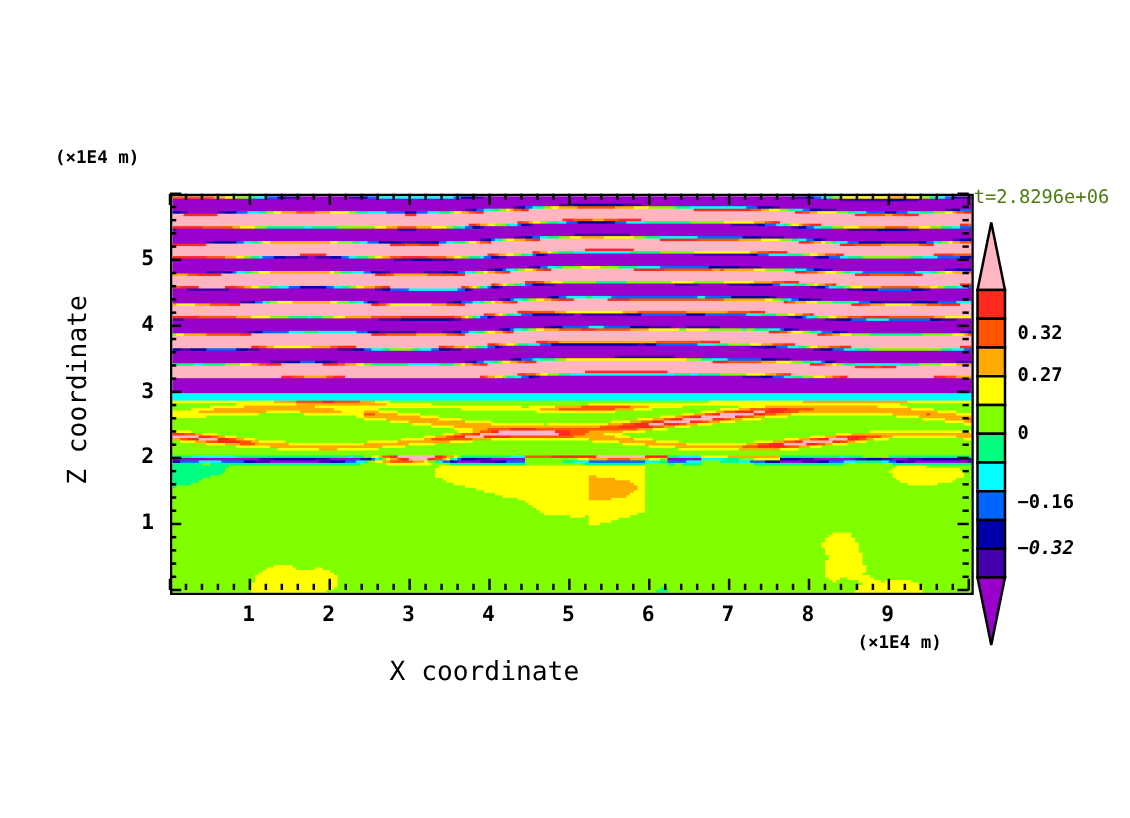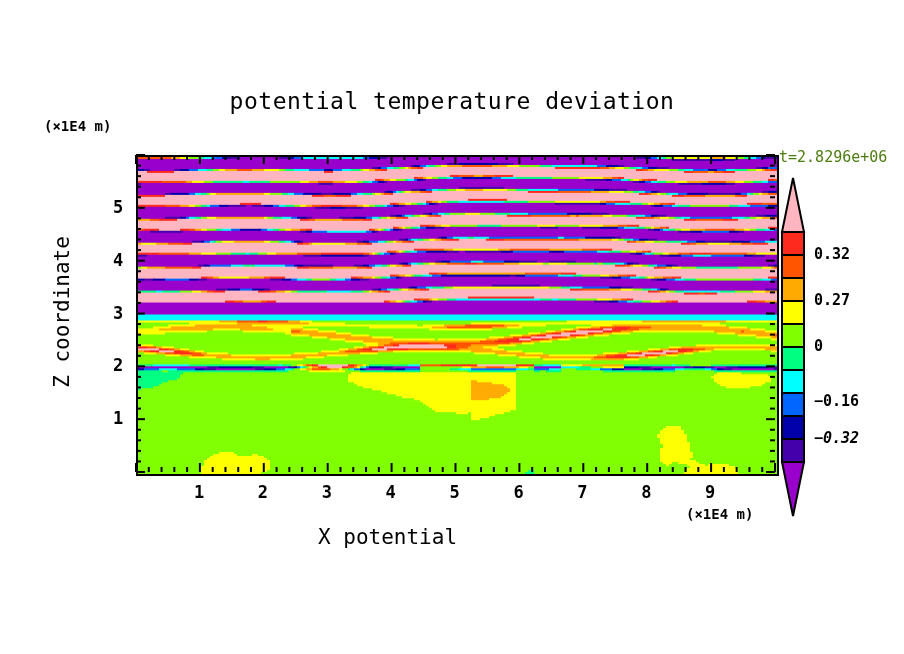--- a/index.html
+++ b/index.html
@@ -18,25 +18,24 @@
   .cbLbl{position:absolute;font-size:15px;font-weight:bold;left:814px;}
   .plotbox{position:absolute;left:136px;top:155px;width:639px;height:317px;
            border:2px solid #000;box-sizing:content-box;}
   .plotbox svg{display:block;}
 </style>
 </head>
 <body>
 
 <div class="fig">
 
-  <div id="title">potential temperature deviation</div>
   <div id="zunit">(×1E4 m)</div>
   <div id="xunit">(×1E4 m)</div>
   <div id="tstamp">t=2.8296e+06</div>
-  <div id="xtitle">X potential</div>
+  <div id="xtitle">X coordinate</div>
   <div id="ytitle">Z coordinate</div>
 
   <div class="plotbox">
     <svg id="field" width="639" height="317" viewBox="0 0 639 317" preserveAspectRatio="none">
         <rect x="0.00" y="0.00" width="33.60" height="2.59" fill="#FF5500"></rect>
         <rect x="33.00" y="0.00" width="9.60" height="2.59" fill="#FFAA00"></rect>
         <rect x="42.00" y="0.00" width="9.60" height="2.59" fill="#FFFF00"></rect>
         <rect x="51.00" y="0.00" width="9.60" height="2.59" fill="#7FFF00"></rect>
         <rect x="60.00" y="0.00" width="6.60" height="2.59" fill="#00FF80"></rect>
         <rect x="66.00" y="0.00" width="9.60" height="2.59" fill="#00FFFF"></rect>
@@ -2110,20 +2109,20 @@
         <rect x="782" y="324" width="22" height="23" fill="#7FFF00" stroke="#000" stroke-width="2"></rect>
         <rect x="782" y="347" width="22" height="23" fill="#00FF80" stroke="#000" stroke-width="2"></rect>
         <rect x="782" y="370" width="22" height="23" fill="#00FFFF" stroke="#000" stroke-width="2"></rect>
         <rect x="782" y="393" width="22" height="23" fill="#0066FF" stroke="#000" stroke-width="2"></rect>
         <rect x="782" y="416" width="22" height="23" fill="#0000AA" stroke="#000" stroke-width="2"></rect>
         <rect x="782" y="439" width="22" height="23" fill="#4400AA" stroke="#000" stroke-width="2"></rect>
         <polygon points="793,516 804,462 782,462" fill="#9900CC" stroke="#000" stroke-width="2"></polygon>
       </g>
   </svg>
   <div id="cbLabels">
-      <div class="cbLbl" style="top:245px;">0.32</div>
+      <div class="cbLbl" style="top:257px;">0.32</div>
       <div class="cbLbl" style="top:291px;">0.27</div>
       <div class="cbLbl" style="top:337px;">0</div>
       <div class="cbLbl" style="top:392px;">−0.16</div>
       <div class="cbLbl" style="top:429px;font-style:italic;">−0.32</div>
     </div>
 
 </div>
 
 </body></html>

